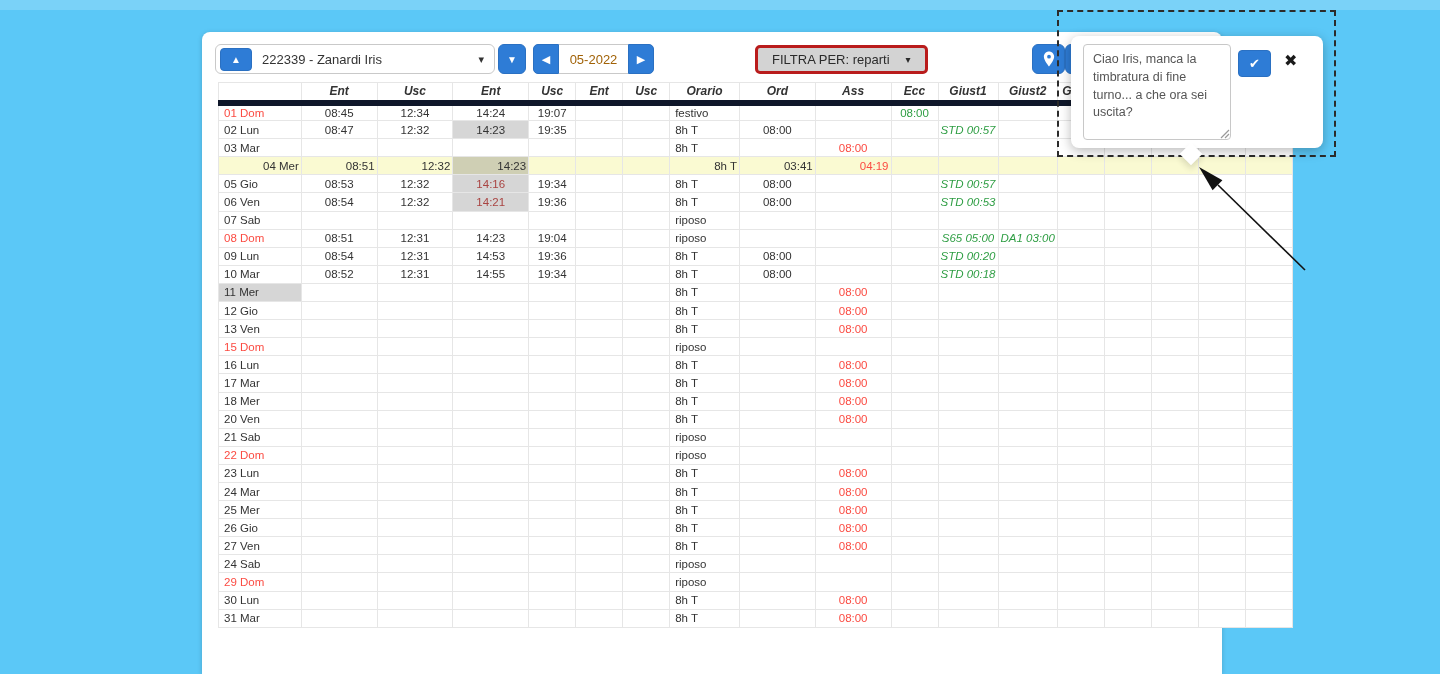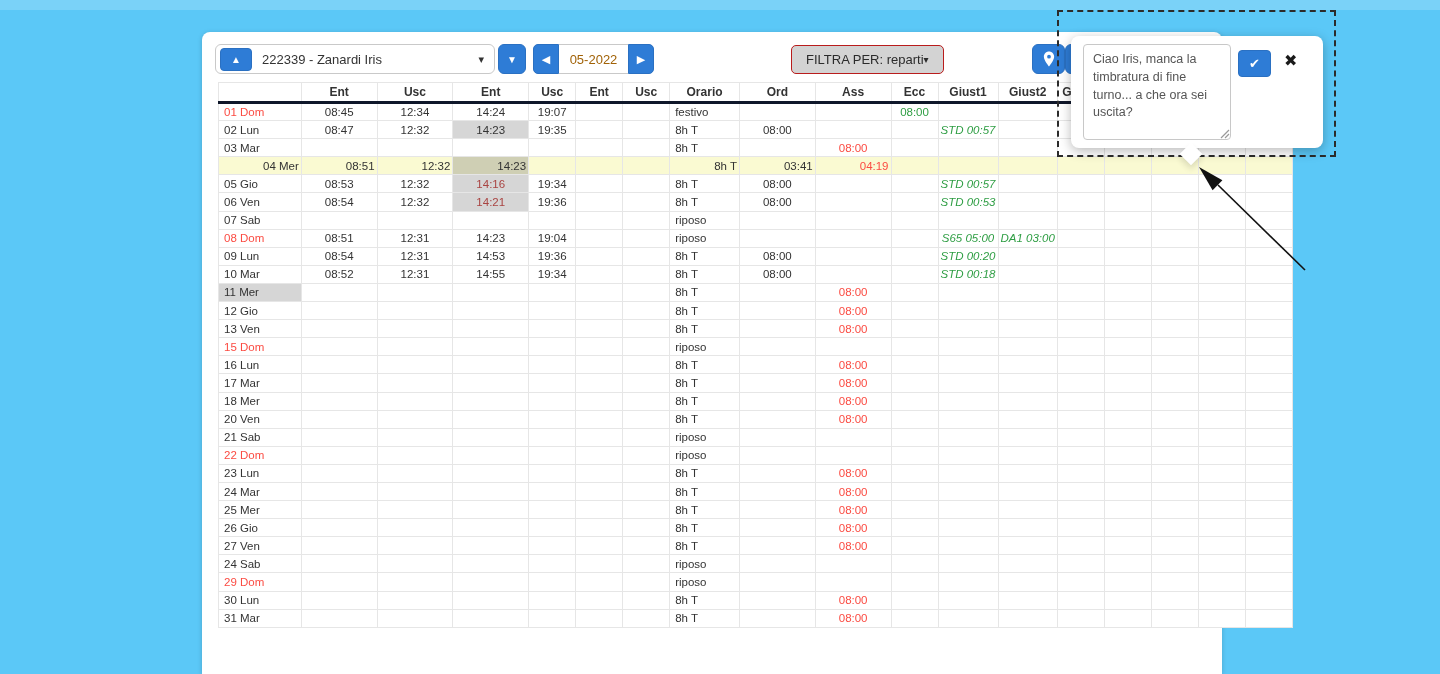--- a/index.html
+++ b/index.html
@@ -20,32 +20,32 @@
   .sel-group .up { position:absolute; left:4px; top:3px; width:32px; height:23px; border-radius:4px; font-size:10px; }
   .sel-text { margin-left:46px; font-size:13px; color:#333; flex:1; }
   .sel-caret { margin-right:10px; font-size:11px; color:#333; }
   .dn-btn { position:absolute; left:296px; top:12px; width:28px; height:30px; font-size:10px; }
   .prev-btn { position:absolute; left:331px; top:12px; width:26px; height:30px; font-size:11px; border-radius:5px 0 0 5px; }
   .month-box { position:absolute; left:357px; top:12px; width:69px; height:30px; border:1px solid #c9c9c9;
     border-left:none; border-right:none; text-align:center; font-size:13px; color:#a16207;
     font-family:"Liberation Sans",sans-serif; background:#fff; }
   .next-btn { position:absolute; left:426px; top:12px; width:26px; height:30px; font-size:11px; border-radius:0 5px 5px 0; }
   .filter-btn { position:absolute; left:553px; top:13px; height:29px; padding:0 14px;
-    background:#d3d3d3; border:1px solid #b91c1c; border-radius:5px; font-size:13px; color:#2b2b2b;
-    display:flex; align-items:center; gap:0; cursor:pointer;margin-left:36px; }
+    background:#d3d3d3; border:3px solid #b91c1c; border-radius:5px; font-size:13px; color:#2b2b2b;
+    display:flex; align-items:center; gap:16px; cursor:pointer; }
   .filter-btn .caret { font-size:10px; }
   .pin-btn { position:absolute; left:830px; top:12px; width:33px; height:30px; }
   .hid-btn { position:absolute; left:863px; top:12px; width:32px; height:30px; }
 
   
   table.ts { position:absolute; left:16px; top:50px; border-collapse:collapse; table-layout:fixed;
     font-size:11.5px; color:#333; background:#fff; }
   .ts th, .ts td { border:1px solid #e6e6e6; height:18.1px; padding:0 2px; text-align:center;
     overflow:hidden; white-space:nowrap; }
-  .ts th { height:20px; font-size:12px; font-weight:700; color:#333; border-bottom:3px solid #0f172a; }
+  .ts th { height:20px; font-size:12px; font-weight:700; color:#333; border-bottom:6px solid #0f172a;font-style:italic; }
   .ts td.day { text-align:left; padding-left:5px; }
   .ts td.left { text-align:left; padding-left:5px; }
   .ts .red { color:#fb4b42; }
   .ts .green { color:#2f9e44; }
   .ts .ital { font-style:italic;margin-top:30px; }
   .ts .brick { color:#a94442; }
   .ts td.mark { background:#d6d6d6; }
   .ts td.today { background:#d6d6d6; }
   .ts tr.hl td { background:#fafad2;padding-left:44px; }
   .ts tr.hl td.mark { background:#cfcfb4; }

